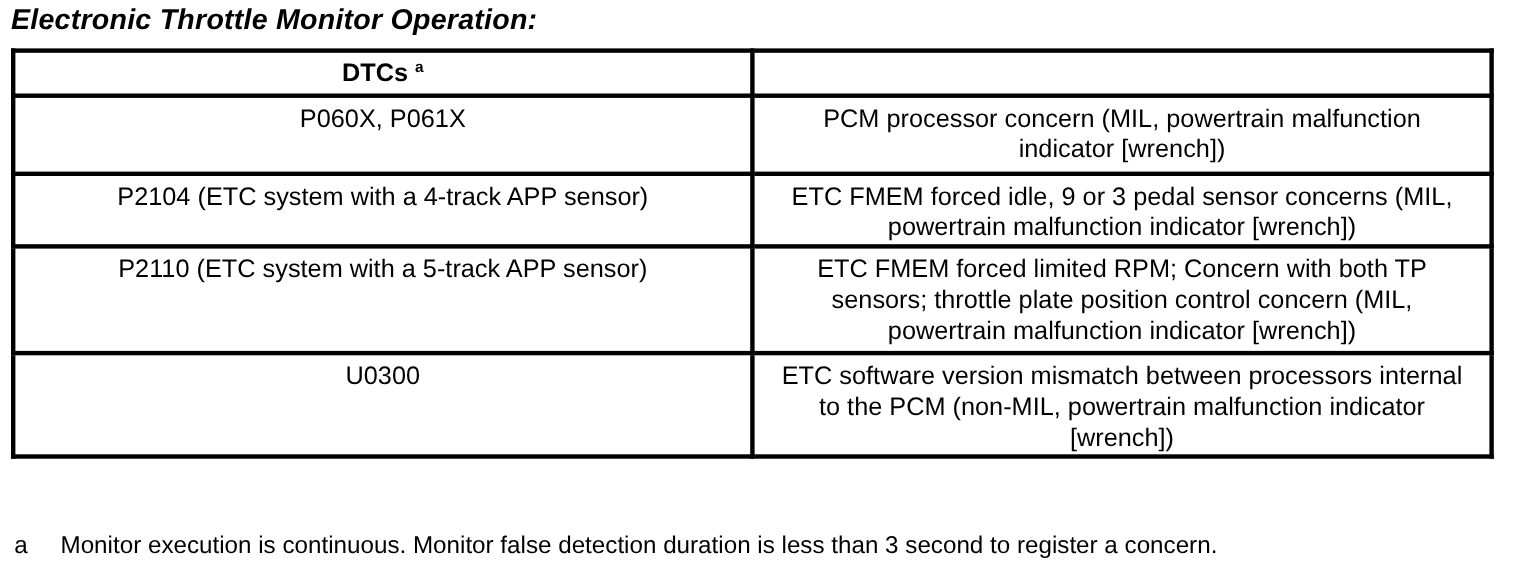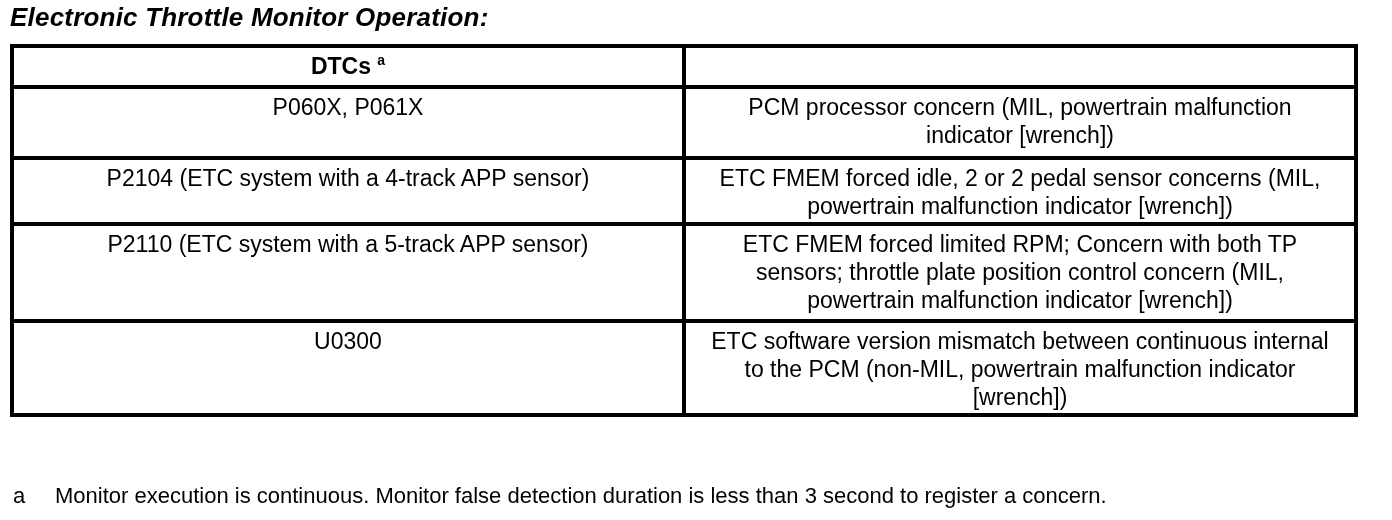--- a/index.html
+++ b/index.html
@@ -93,32 +93,32 @@
         <th><span></span></th>
       </tr>
 
     <tr class="r0">
       <td><span>P060X, P061X</span></td>
       <td><span>PCM processor concern (MIL, powertrain malfunction indicator [wrench])</span></td>
     </tr>
 
     <tr class="r1">
       <td><span>P2104 (ETC system with a 4-track APP sensor)</span></td>
-      <td><span>ETC FMEM  forced idle, 2 or 2 pedal sensor concerns (MIL, powertrain malfunction indicator [wrench])</span></td>
+      <td><span>ETC FMEM  forced idle, 9 or 3 pedal sensor concerns (MIL, powertrain malfunction indicator [wrench])</span></td>
     </tr>
 
 
     <tr class="r3">
       <td><span>P2110 (ETC system with a 5-track APP sensor)</span></td>
       <td><span>ETC FMEM  forced limited RPM; Concern with both TP sensors; throttle plate position control concern (MIL, powertrain malfunction indicator [wrench])</span></td>
     </tr>
 
     <tr class="r4">
       <td><span>U0300</span></td>
-      <td><span>ETC software version mismatch between continuous internal to the PCM (non-MIL, powertrain malfunction indicator [wrench])</span></td>
+      <td><span>ETC software version mismatch between processors internal to the PCM (non-MIL, powertrain malfunction indicator [wrench])</span></td>
     </tr>
   </tbody>
   </table>
 
   <div class="footnote">
     <span class="marker">a</span>
     <span class="fn-text">Monitor execution is continuous. Monitor false detection duration is less than 3 second to register a concern.</span>
   </div>
 
 </div>

